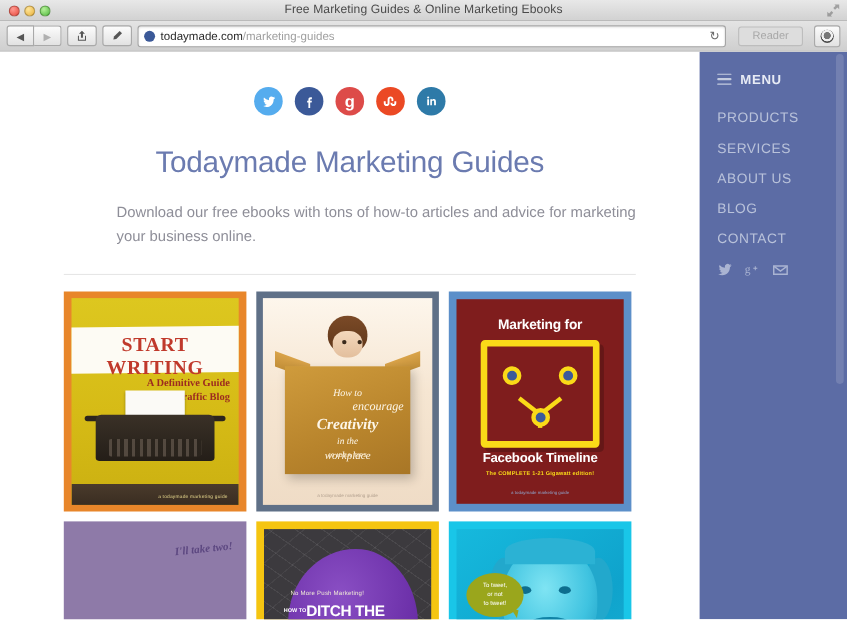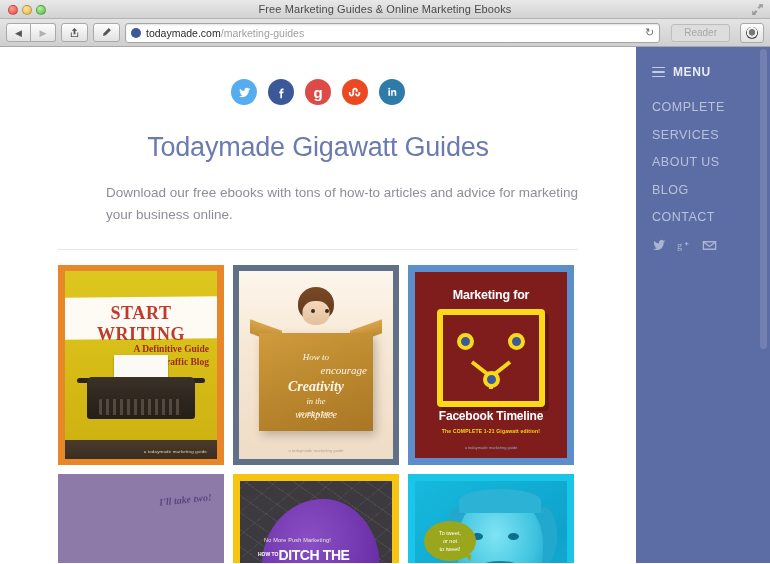--- a/index.html
+++ b/index.html
@@ -410,21 +410,21 @@
             <path d="M8 3c-1.7 0-3 1.3-3 3v4c0 .6-.4 1-1 1s-1-.4-1-1V8H1v2c0 1.7 1.3 3 3 3s3-1.3 3-3V6c0-.6.4-1 1-1s1 .4 1 1v1.6l1 .5 1-.5V6c0-1.7-1.3-3-3-3zm2 6.4l-1 .5-1-.5V10c0 1.7 1.3 3 3 3s3-1.3 3-3V8h-2v2c0 .6-.4 1-1 1s-1-.4-1-1z"></path>
           </svg>
         </div>
         <div class="share-btn" style="background:#2e7aa8">
           <svg width="12" height="12" viewBox="0 0 16 16">
             <path d="M3.2 5.6h2.2V13H3.2zM4.3 2.2a1.3 1.3 0 1 1 0 2.6 1.3 1.3 0 0 1 0-2.6zM6.9 5.6h2.1v1h.03c.3-.55 1-1.13 2.1-1.13 2.2 0 2.6 1.45 2.6 3.35V13h-2.2V9.25c0-.9-.02-2.05-1.25-2.05-1.25 0-1.44.97-1.44 1.98V13H6.9z"></path>
           </svg>
         </div>
       </div>
 
-      <h1 class="page-title">Todaymade Gigawatt Guides</h1>
+      <h1 class="page-title">Todaymade Marketing Guides</h1>
       <p class="page-desc">Download our free ebooks with tons of how-to articles and advice for marketing your business online.</p>
       <div class="divider"></div>
 
       <div class="grid">
 
         <div class="cover c1">
           <div class="inner">
             <div class="band"></div>
             <div class="t1">START WRITING</div>
             <div class="t2">
@@ -522,21 +522,21 @@
     <div class="sidebar">
       <div class="menu-row">
         <div class="hamburger">
           <span></span>
             <span></span>
             <span></span>
         </div>
         <div class="menu-label">MENU</div>
       </div>
 
-      <div class="nav-item">COMPLETE</div>
+      <div class="nav-item">PRODUCTS</div>
       <div class="nav-item">SERVICES</div>
       <div class="nav-item">ABOUT US</div>
       <div class="nav-item">BLOG</div>
       <div class="nav-item">CONTACT</div>
 
       <div class="social-row">
         <svg width="14" height="14" viewBox="0 0 16 16">
           <path d="M15 3.5a5.7 5.7 0 0 1-1.6.45A2.8 2.8 0 0 0 14.6 2.4a5.6 5.6 0 0 1-1.77.68A2.8 2.8 0 0 0 8 5.6c0 .22.02.43.07.63A7.9 7.9 0 0 1 2.4 3.3a2.8 2.8 0 0 0 .86 3.73 2.8 2.8 0 0 1-1.26-.35v.03a2.8 2.8 0 0 0 2.24 2.74 2.8 2.8 0 0 1-1.26.05 2.8 2.8 0 0 0 2.6 1.94A5.6 5.6 0 0 1 1 12.6a7.9 7.9 0 0 0 4.28 1.25c5.13 0 7.94-4.25 7.94-7.94v-.36A5.6 5.6 0 0 0 15 3.5z"></path>
         </svg>
         <svg width="14" height="14" viewBox="0 0 16 16">

